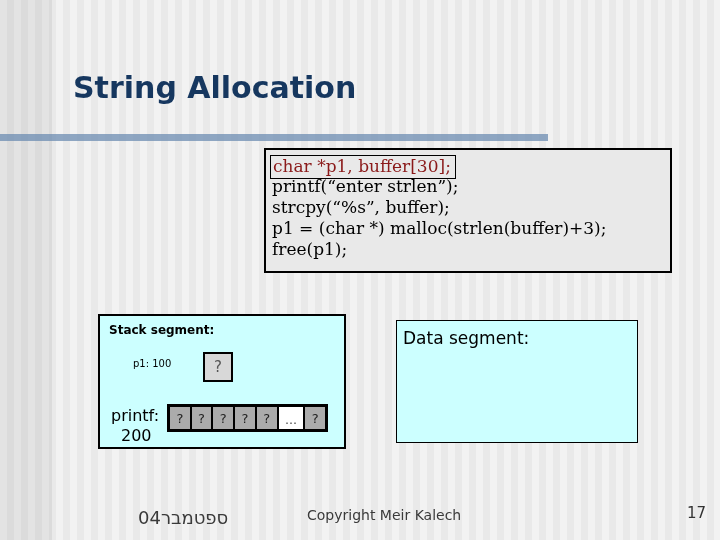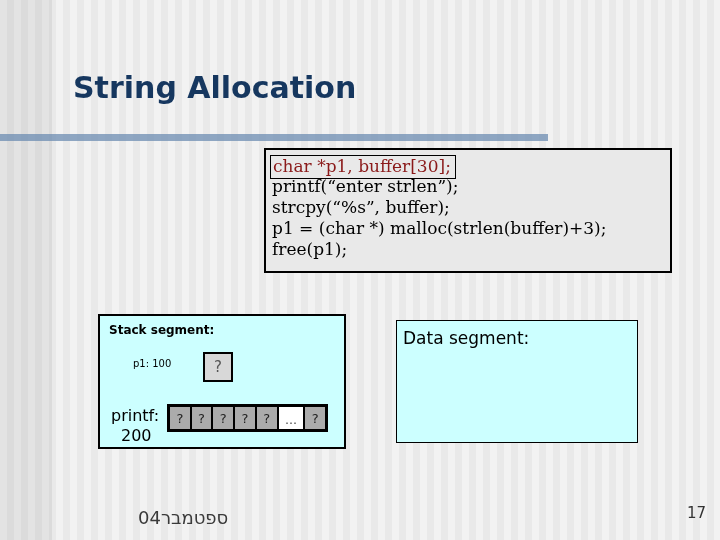--- a/index.html
+++ b/index.html
@@ -162,14 +162,15 @@
       <div class="buffer-cell dots">…</div>
       <div class="buffer-cell">?</div>
     </div>
   </div>
 
   <div class="seg-box data-box">
     <div class="seg-label">Data segment:</div>
   </div>
 
   <div class="footer-date">ספטמבר04</div>
+  <div class="footer-copyright">Copyright Meir Kalech</div>
   <div class="page-number">17</div>
 </div>
 
 </body></html>

